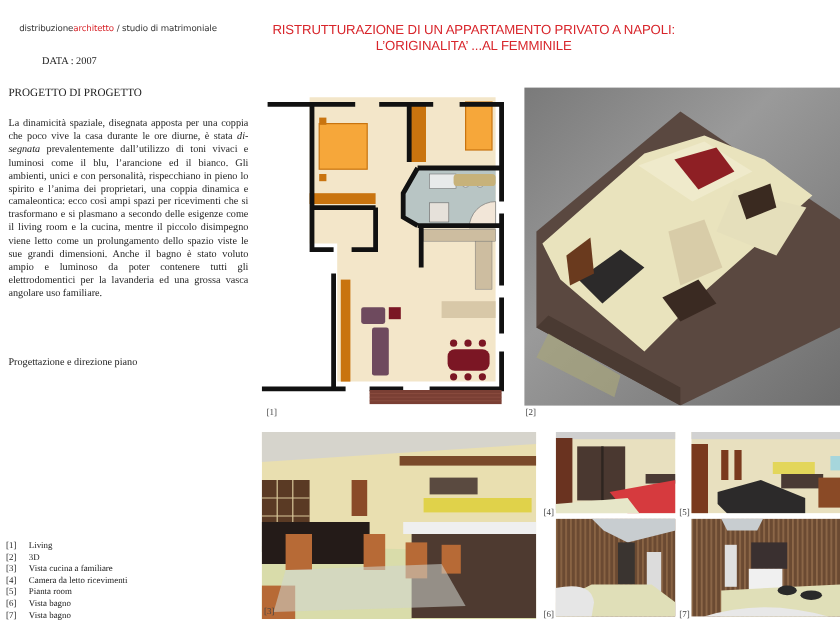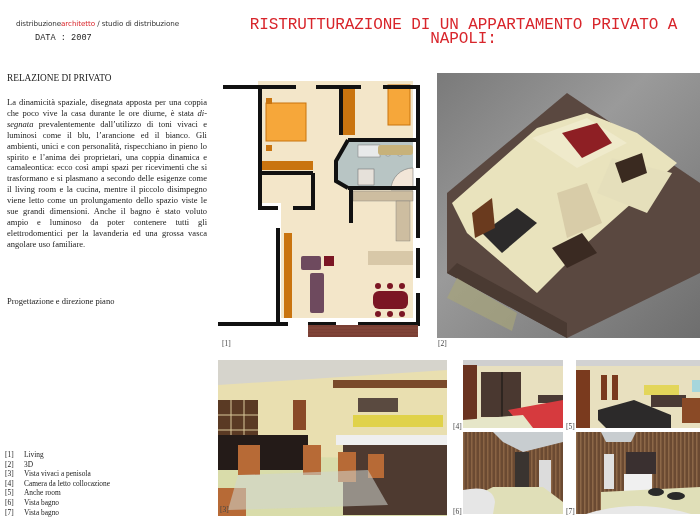--- a/index.html
+++ b/index.html
@@ -1,21 +1,21 @@
 <!DOCTYPE html>
 <html><head>
 <meta charset="utf-8">
 <style>
   html, body { margin:0; padding:0; }
   body { width:700px; height:525px; background:#ffffff; position:relative; overflow:hidden; font-family:"Liberation Serif", serif; color:#222; }
   .abs { position:absolute; }
   .brand { left:16px; top:19px; font-family:"DejaVu Sans", sans-serif; font-size:7.2px; color:#333; letter-spacing:-0.1px; }
   .brand .accent { color:#d8252b;text-align:center; }
-  .date { left:6px; top:33px; font-family:Liberation Mono, monospace; font-size:8.6px; color:#222;padding-left:29px; }
-  .title { left:227px; top:18px; font-family:Liberation Mono, monospace; font-size:16px; line-height:14px; color:#d8252b; letter-spacing:-0.1px;text-align:center; }
+  .date { left:6px; top:45px; font-family:Liberation Serif, serif; font-size:8.6px; color:#222;padding-left:29px; }
+  .title { left:227px; top:18px; font-family:Liberation Sans, sans-serif; font-size:11px; line-height:14px; color:#d8252b; letter-spacing:-0.1px;text-align:center; }
   .sec-title { left:7px; top:73px; font-size:9.3px; color:#222; }
   .body-text { left:7px; top:97px; width:200px; font-size:8.5px; line-height:10.9px; text-align:justify; color:#222; }
   .body-text p { margin:0; }
   .credits { left:7px; top:296px; font-size:8.5px; color:#222; }
   .legend { left:5px; top:450px; font-size:7.4px; line-height:9.6px; color:#222; }
   .legend .row { display:flex; }
   .legend .num { width:19px; }
   .cap { font-size:7.5px; color:#444; font-family:"Liberation Serif", serif; }
 
   .img { position:absolute; overflow:hidden; }
@@ -27,53 +27,54 @@
   .bed { left:463px; top:360px; width:100px; height:68px; }
   .living { left:576px; top:360px; width:124px; height:68px; }
   .bath1 { left:463px; top:432px; width:100px; height:82px; }
   .bath2 { left:576px; top:432px; width:124px; height:82px; }
   svg { display:block; }
 </style>
 </head>
 <body>
 
 <div class="abs brand">
-  <span>distribuzione</span><span class="accent">architetto</span><span> / studio di distribuzione</span>
+  <span>distribuzione</span><span class="accent">architetto</span><span> / studio di matrimoniale</span>
 </div>
 <div class="abs date">DATA : 2007</div>
 <div class="abs title">
   <div>RISTRUTTURAZIONE DI UN APPARTAMENTO PRIVATO A NAPOLI:</div>
-</div>
-
-<div class="abs sec-title">RELAZIONE DI PRIVATO</div>
+  <div>L’ORIGINALITA’ ...AL FEMMINILE</div>
+</div>
+
+<div class="abs sec-title">PROGETTO DI PROGETTO</div>
 <div class="abs body-text">
   <p><span>La dinamicità spaziale, disegnata apposta per una coppia che poco vive la casa durante le ore diurne, è stata </span><i>di-segnata</i><span> prevalentemente dall’utilizzo di toni vivaci e luminosi come il blu, l’arancione ed il bianco. Gli ambienti, unici e con personalità, rispecchiano in pieno lo spirito e l’anima dei proprietari, una coppia dinamica e camaleontica: ecco così ampi spazi per ricevimenti che si trasformano e si plasmano a secondo delle esigenze come il living room e la cucina, mentre il piccolo disimpegno viene letto come un prolungamento dello spazio viste le sue grandi dimensioni. Anche il bagno è stato voluto ampio e luminoso da poter contenere tutti gli elettrodomentici per la lavanderia ed una grossa vasca angolare uso familiare.</span></p>
 </div>
 <div class="abs credits">Progettazione e direzione piano</div>
 
 <div class="abs legend">
   <div class="row">
       <span class="num">[1]</span>
       <span>Living</span>
     </div>
   <div class="row">
       <span class="num">[2]</span>
       <span>3D</span>
     </div>
   <div class="row">
       <span class="num">[3]</span>
-      <span>Vista vivaci a penisola</span>
+      <span>Vista cucina a familiare</span>
     </div>
   <div class="row">
       <span class="num">[4]</span>
-      <span>Camera da letto collocazione</span>
+      <span>Camera da letto ricevimenti</span>
     </div>
   <div class="row">
       <span class="num">[5]</span>
-      <span>Anche room</span>
+      <span>Pianta room</span>
     </div>
   <div class="row">
       <span class="num">[6]</span>
       <span>Vista bagno</span>
     </div>
   <div class="row">
       <span class="num">[7]</span>
       <span>Vista bagno</span>
     </div>
 </div>

